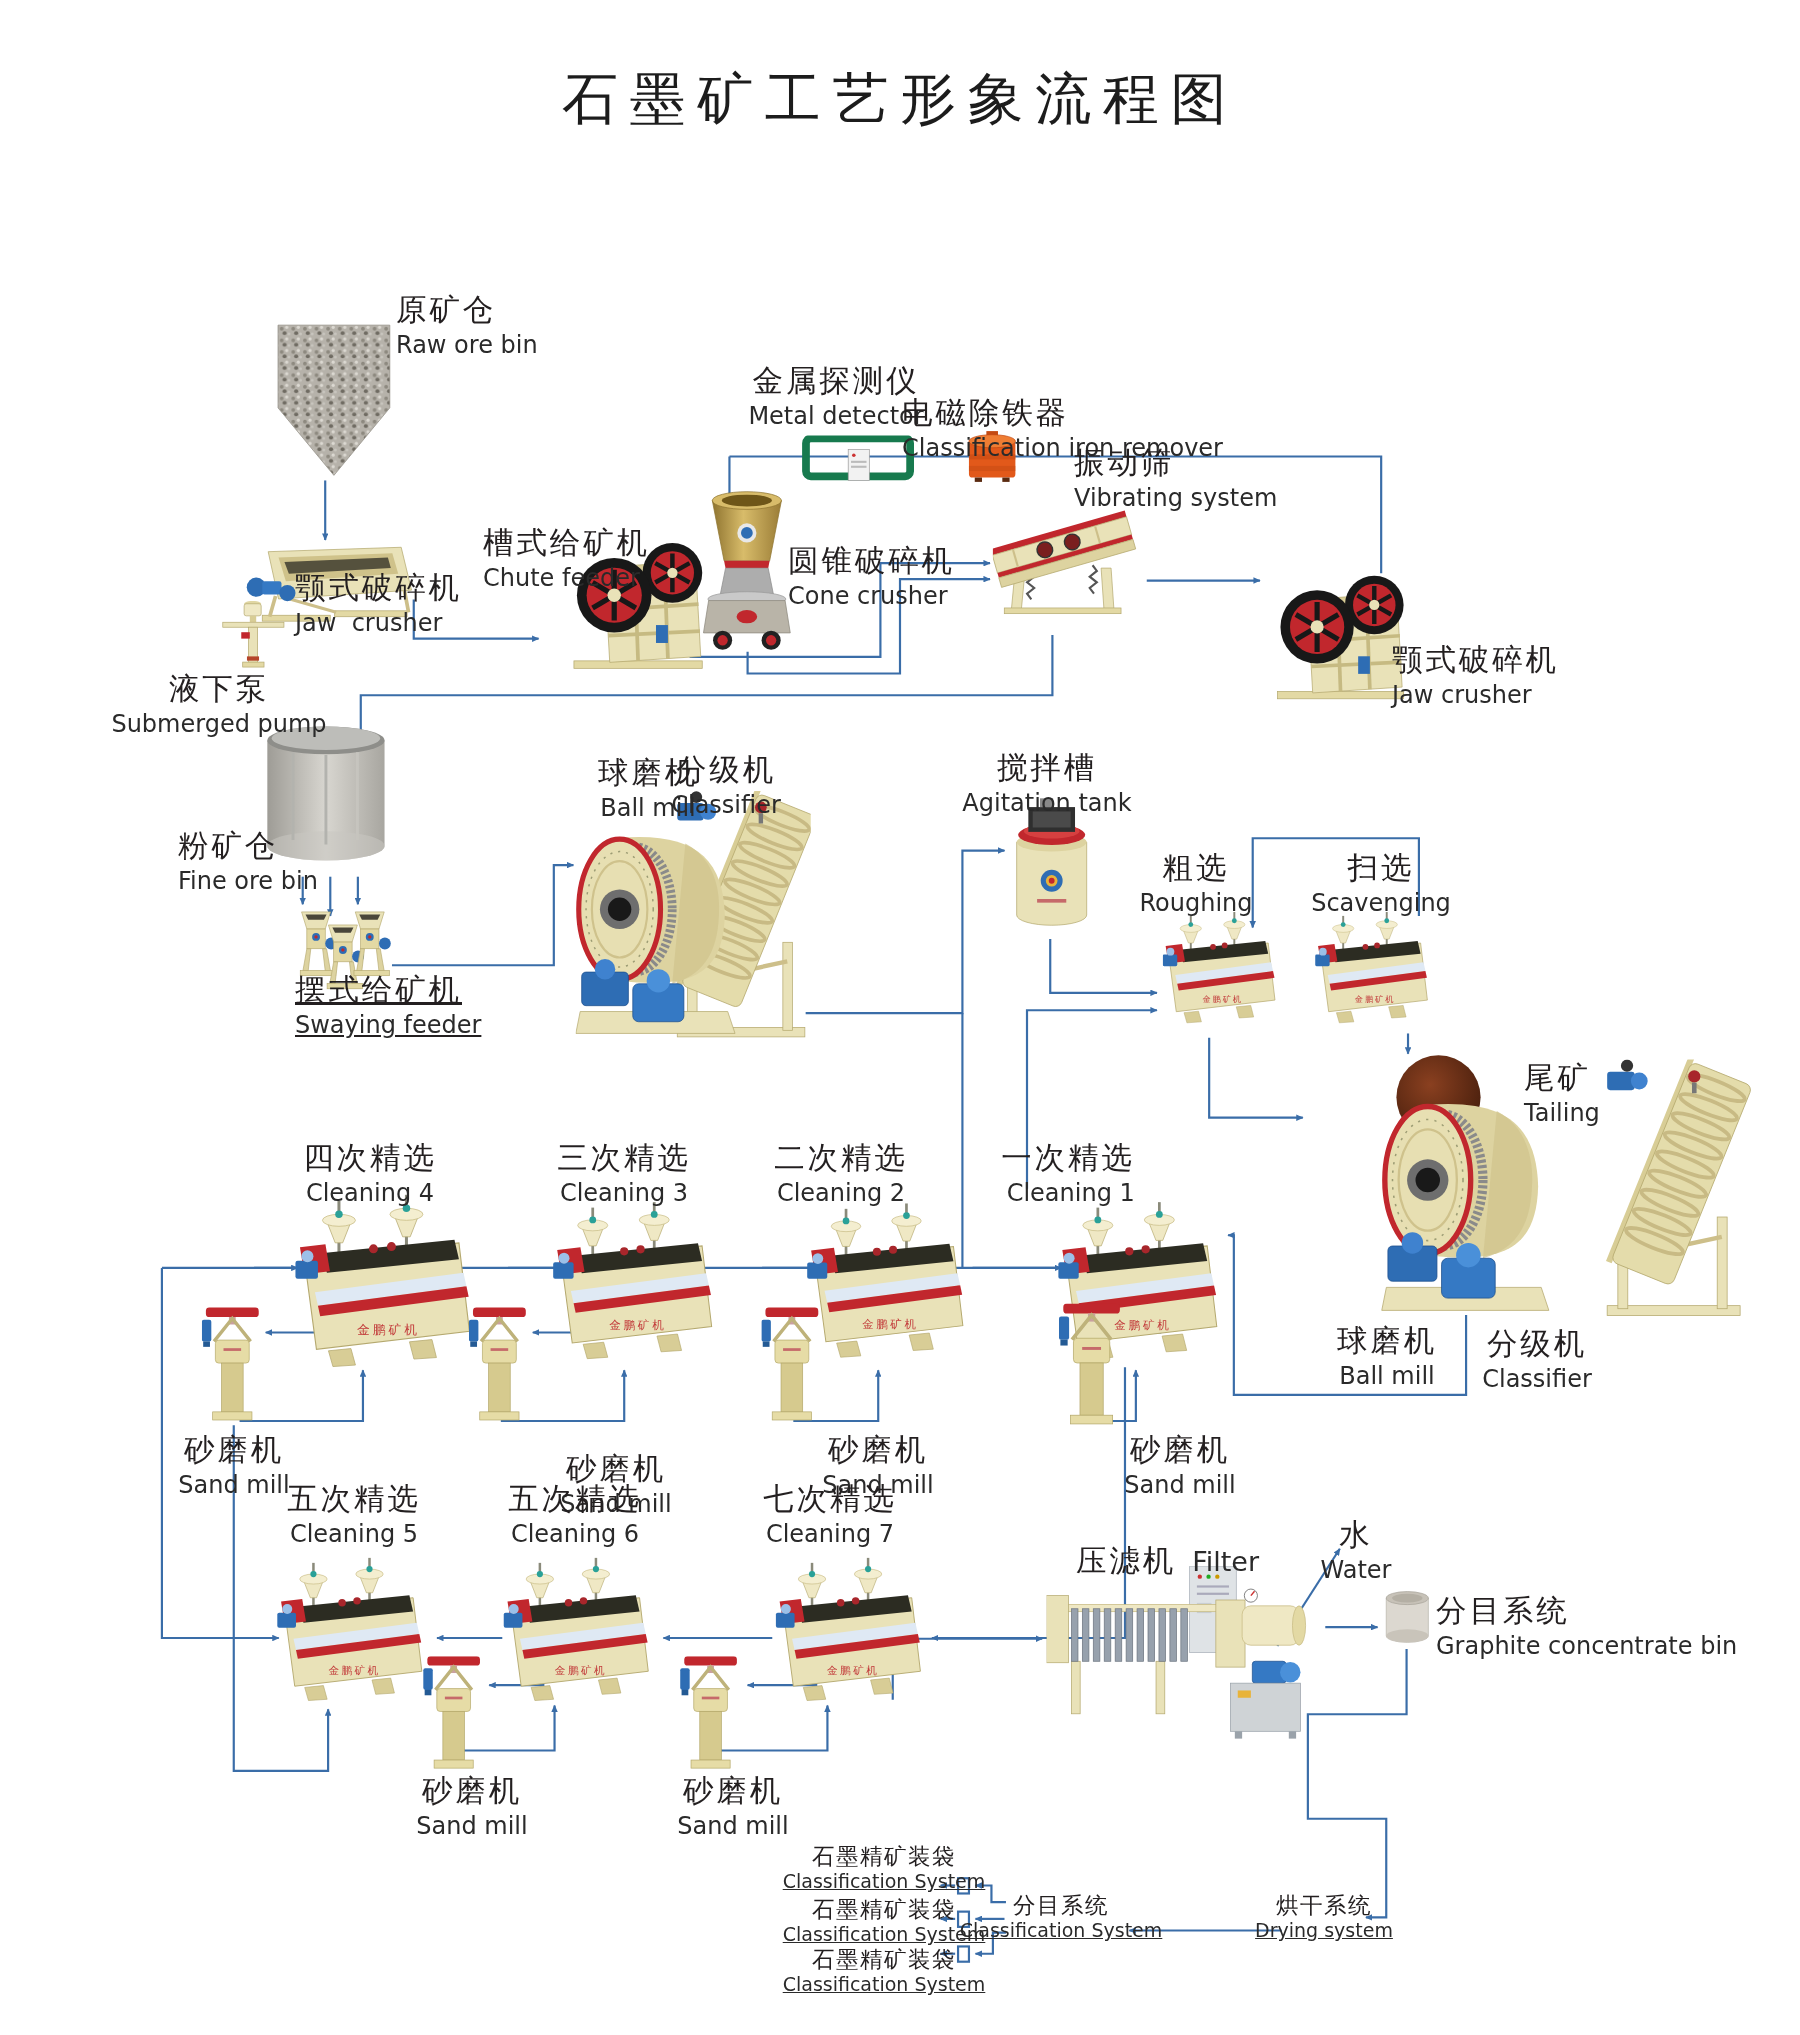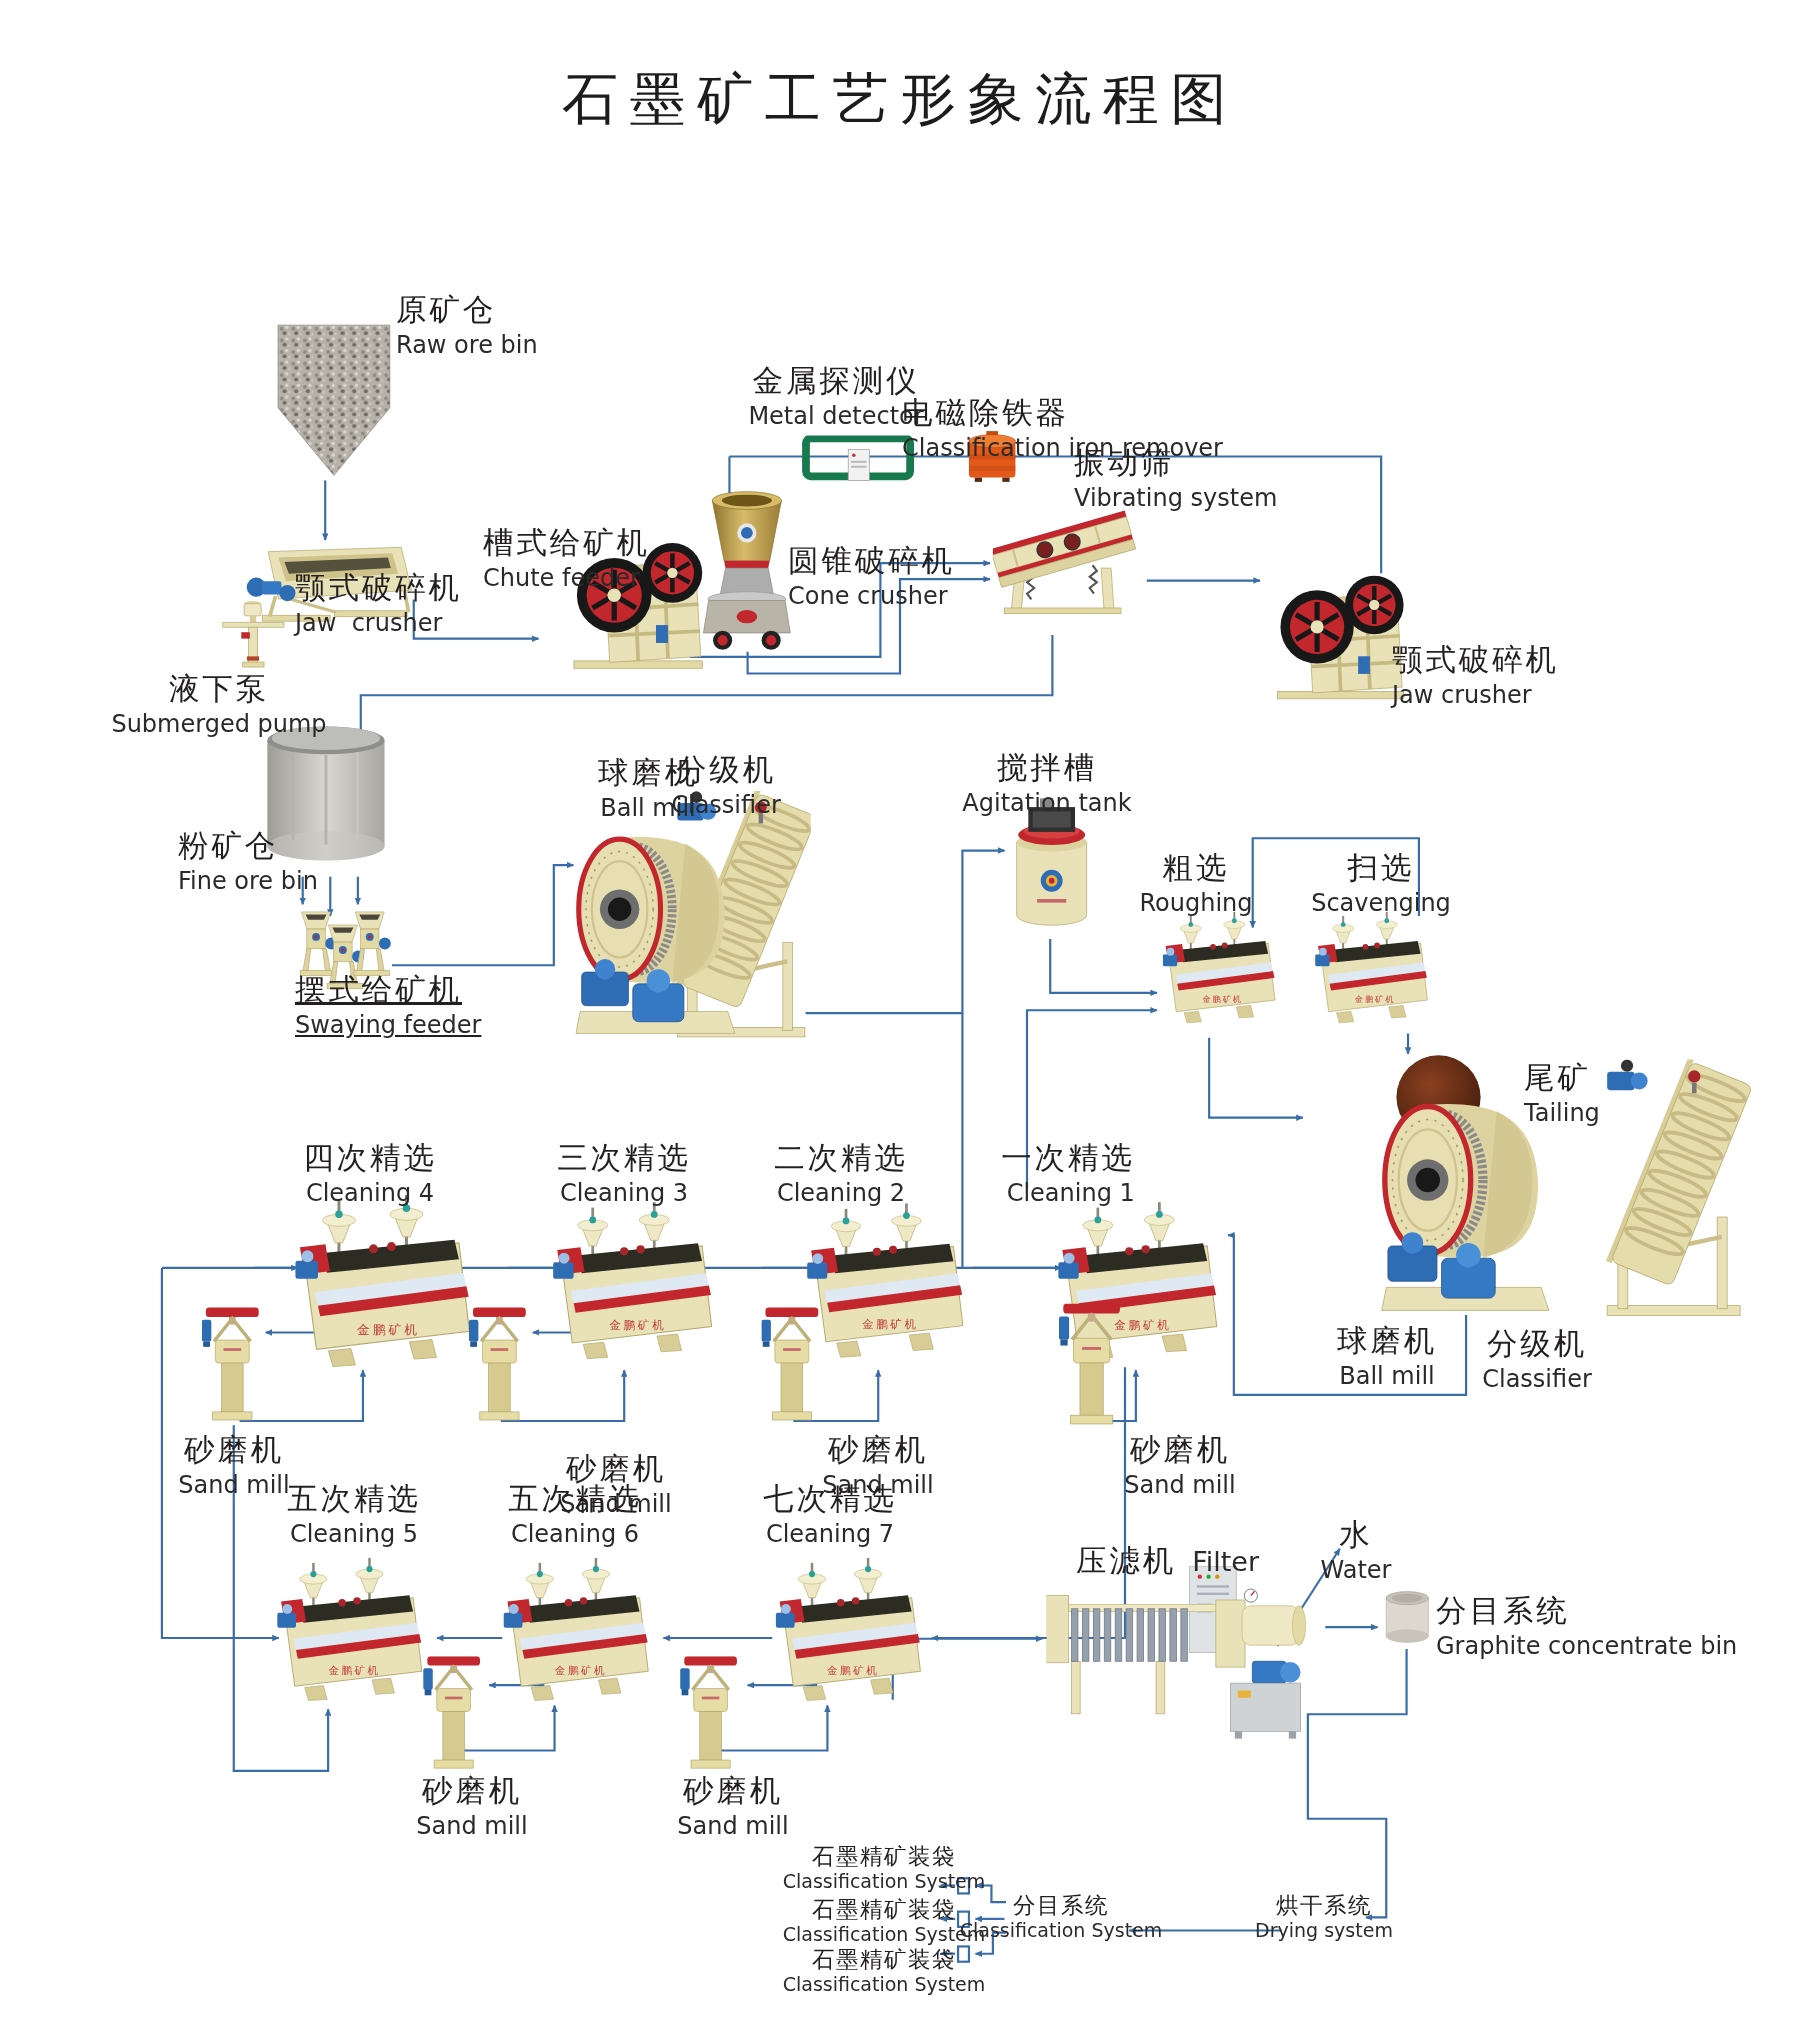--- a/index.html
+++ b/index.html
@@ -9,21 +9,21 @@
   html,body{margin:0;padding:0;}
   body{width:1800px;height:2035px;position:relative;background:#ffffff;
        font-family:"DejaVu Sans","Liberation Sans",sans-serif;color:var(--text);overflow:hidden;}
   #svg-layer{position:absolute;left:0;top:0;}
   #labels-layer{position:absolute;left:0;top:0;width:1800px;height:2035px;pointer-events:none;}
   .label{position:absolute;white-space:pre;line-height:1.12;}
   .label.c{transform:translateX(-50%);text-align:center;}
   .label .cn{font-size:30.5px;letter-spacing:2.9px;color:var(--text);}
   .label .en{font-size:24px;letter-spacing:0px;color:#2a2a2a;margin-top:4.4px;}
   .label.small .cn{font-size:22.5px;letter-spacing:1.5px;}
-  .label.small .en{font-size:19px;margin-top:2.2px;}
+  .label.small .en{font-size:19px;margin-top:2.2px;text-decoration:underline;}
   .label.inline .cn,.label.inline .en{display:inline-block;vertical-align:baseline;margin-top:0;}
   .label.inline .en{margin-left:16px;font-size:27px;margin-top:8px;}
   #title-block{position:absolute;left:900px;top:62px;transform:translateX(-50%);text-align:center;width:1234px;}
   #title-cn{font-size:56px;letter-spacing:11.6px;color:#1c1c1c;}
   #title-en{font-size:33px;letter-spacing:0.7px;color:#1c1c1c;margin-top:20.3px;}
 </style>
 </head>
 <body>
 
 <svg id="svg-layer" width="1800" height="2035" viewBox="0 0 2480 2804">

